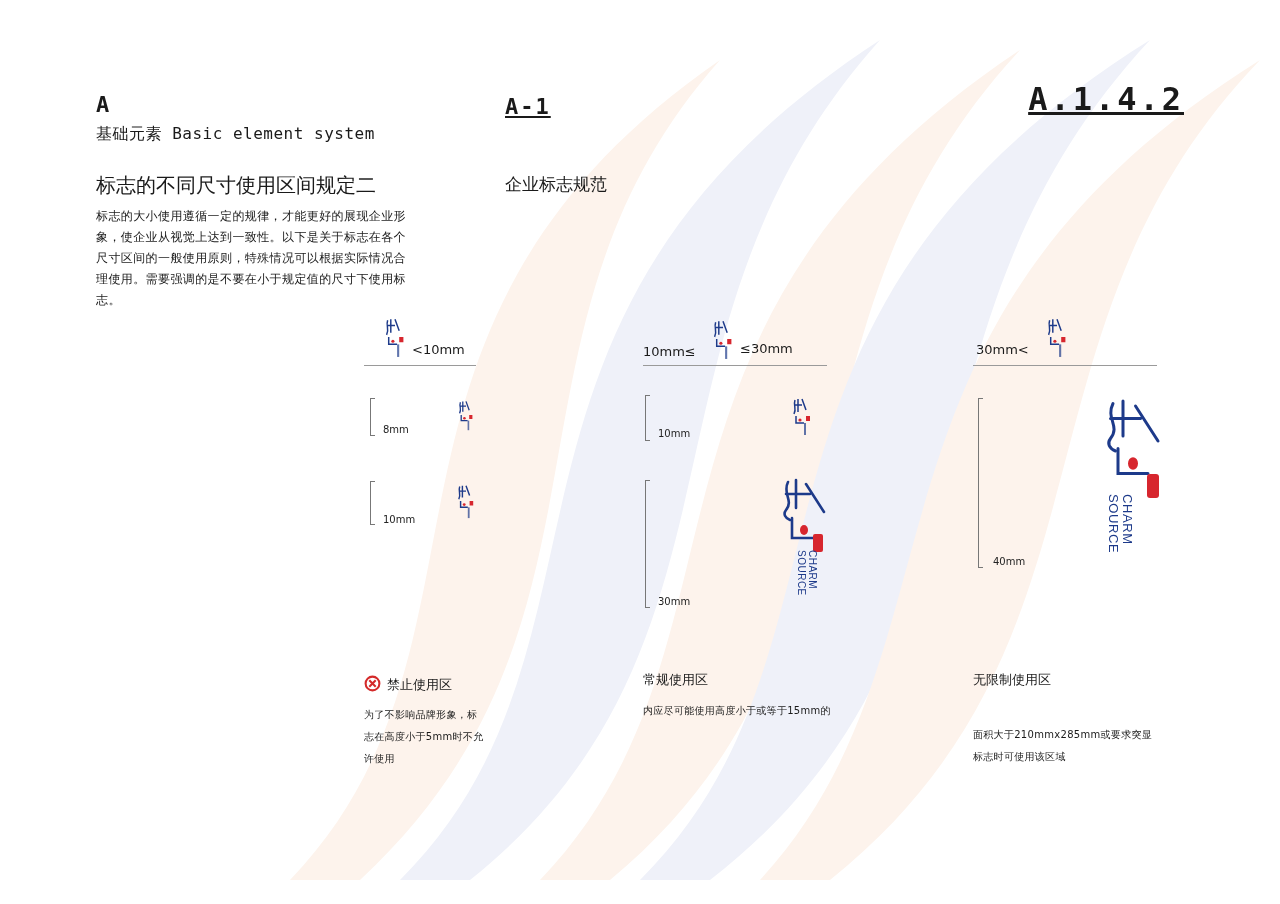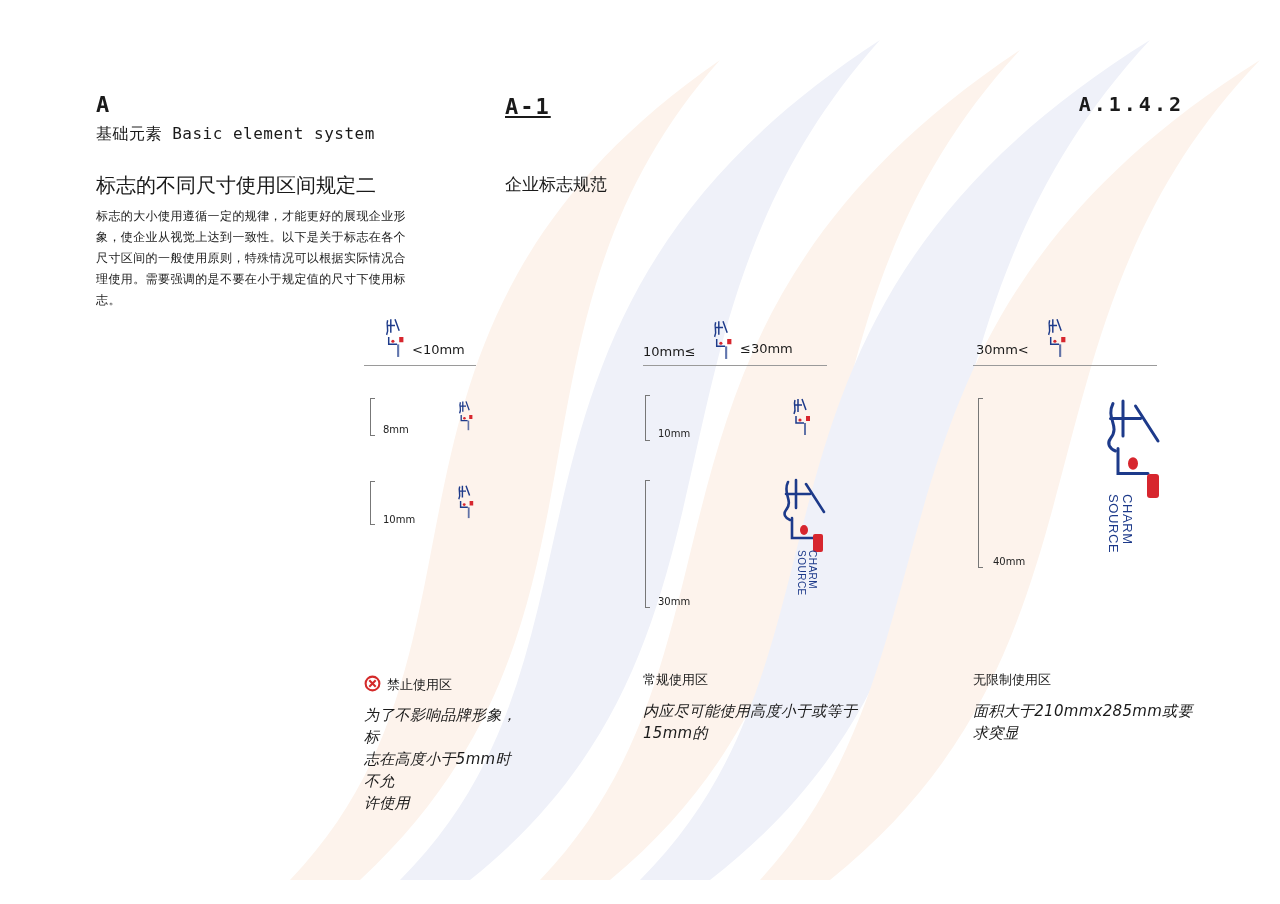--- a/index.html
+++ b/index.html
@@ -9,36 +9,36 @@
       font-family: "DejaVu Sans", "Liberation Sans", sans-serif;
     }
     .abs { position: absolute; }
     .watermark { position: absolute; left: 0; top: 0; width: 1280px; height: 904px; pointer-events: none; }
 
     .mono { font-family: "DejaVu Sans Mono", "Liberation Mono", monospace; }
     .sec-letter { left: 96px; top: 92px; font-size: 22px; font-weight: bold; }
     .sec-title { left: 96px; top: 124px; font-size: 16px; letter-spacing: 0.5px; text-align: right; }
     .sub-code { left: 505px; top: 94px; font-size: 22px; font-weight: bold; letter-spacing: 2px; text-decoration: underline; }
     .sub-title { left: 505px; top: 125px; font-size: 17px; margin-top: 48px; }
-    .page-code { right: 96px; top: 92px; font-size: 20px; font-weight: bold; letter-spacing: 3px; }
+    .page-code { right: 96px; top: 80px; font-size: 32px; font-weight: bold; letter-spacing: 3px; text-decoration: underline; }
 
     .heading { left: 96px; top: 172px; font-size: 20px; }
     .intro { left: 96px; top: 206px; width: 310px; font-size: 12px; line-height: 21px; letter-spacing: 0.4px; }
 
     .col-label { font-size: 13px; }
     .rule { height: 1px; background: #9a9a9a; }
     .bracket {
       position: absolute; border-left: 1px solid #777;
       border-top: 1px solid #777; border-bottom: 1px solid #777; width: 4px;
     }
     .dim { font-size: 10px; color: #222; }
 
     .logo { position: absolute; }
     .zone-title { font-size: 13px; text-align: center; }
-    .zone-text { font-size: 15px; line-height: 22px; letter-spacing: 0.3px; font-style: italic; }
+    .zone-text { font-size: 10px; line-height: 22px; letter-spacing: 0.3px; }
   </style>
 </head>
 <body>
 
 <svg class="watermark" viewBox="0 0 1280 904">
   <path d="M290 880 C 520 640, 330 330, 720 60 C 480 330, 640 620, 360 880 Z" fill="#fdf3ec"></path>
   <path d="M400 880 C 640 640, 450 320, 880 40 C 620 330, 770 640, 470 880 Z" fill="#eff1f9"></path>
   <path d="M540 880 C 770 640, 600 330, 1020 50 C 760 330, 900 640, 610 880 Z" fill="#fdf3ec"></path>
   <path d="M640 880 C 880 640, 700 320, 1150 40 C 880 330, 1020 640, 710 880 Z" fill="#eff1f9"></path>
   <path d="M760 880 C 980 640, 830 330, 1260 60 C 1000 330, 1130 640, 830 880 Z" fill="#fdf3ec"></path>
@@ -154,15 +154,16 @@
     <ellipse cx="24" cy="52" rx="4" ry="5" fill="#d7262e"></ellipse>
   </svg>
   <div style="position:absolute;left:44px;top:78px;width:12px;height:24px;background:#d7262e;border-radius:3px"></div>
   <div style="position:absolute;left:3px;top:98px;writing-mode:vertical-rl;font-size:13px;line-height:14px;color:#1d3a8a;font-family:'Liberation Sans',sans-serif;letter-spacing:0.6px">
     <span>CHARM</span><br>
     <span>SOURCE</span>
   </div>
 </div>
 
 <div class="abs zone-title" style="left:973px;top:671px">无限制使用区</div>
-<div class="abs zone-text" style="left:973px;top:700px;width:230px">
+<div class="abs zone-text" style="left:973px;top:724px;width:230px">
   <div>面积大于210mmx285mm或要求突显</div>
+  <div>标志时可使用该区域</div>
 </div>
 
 </body></html>

